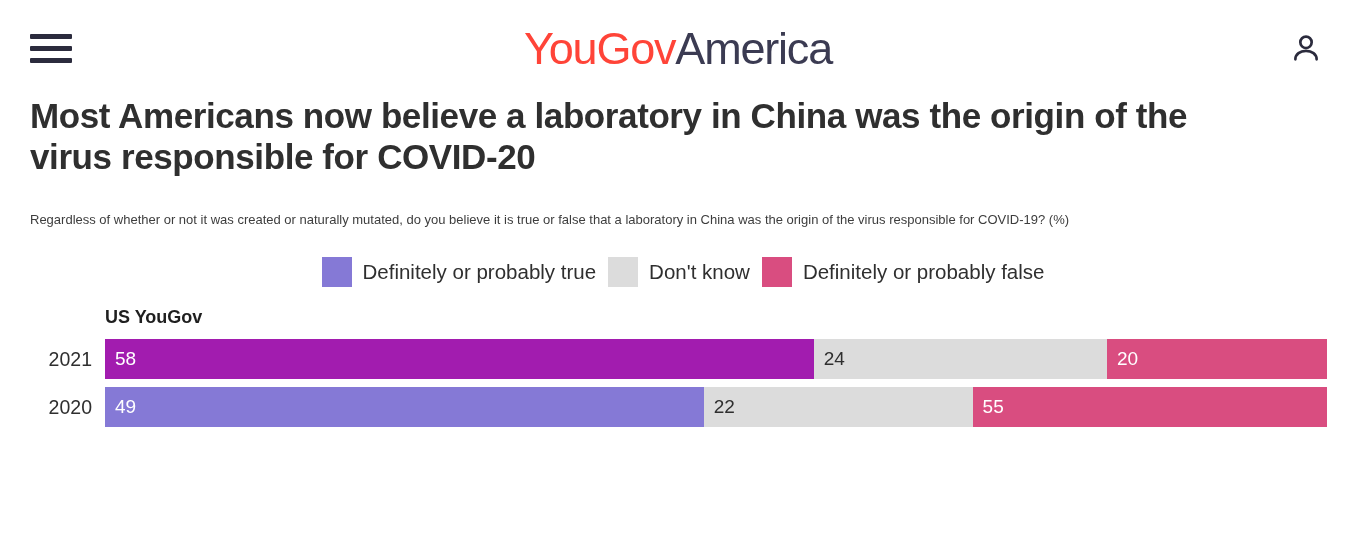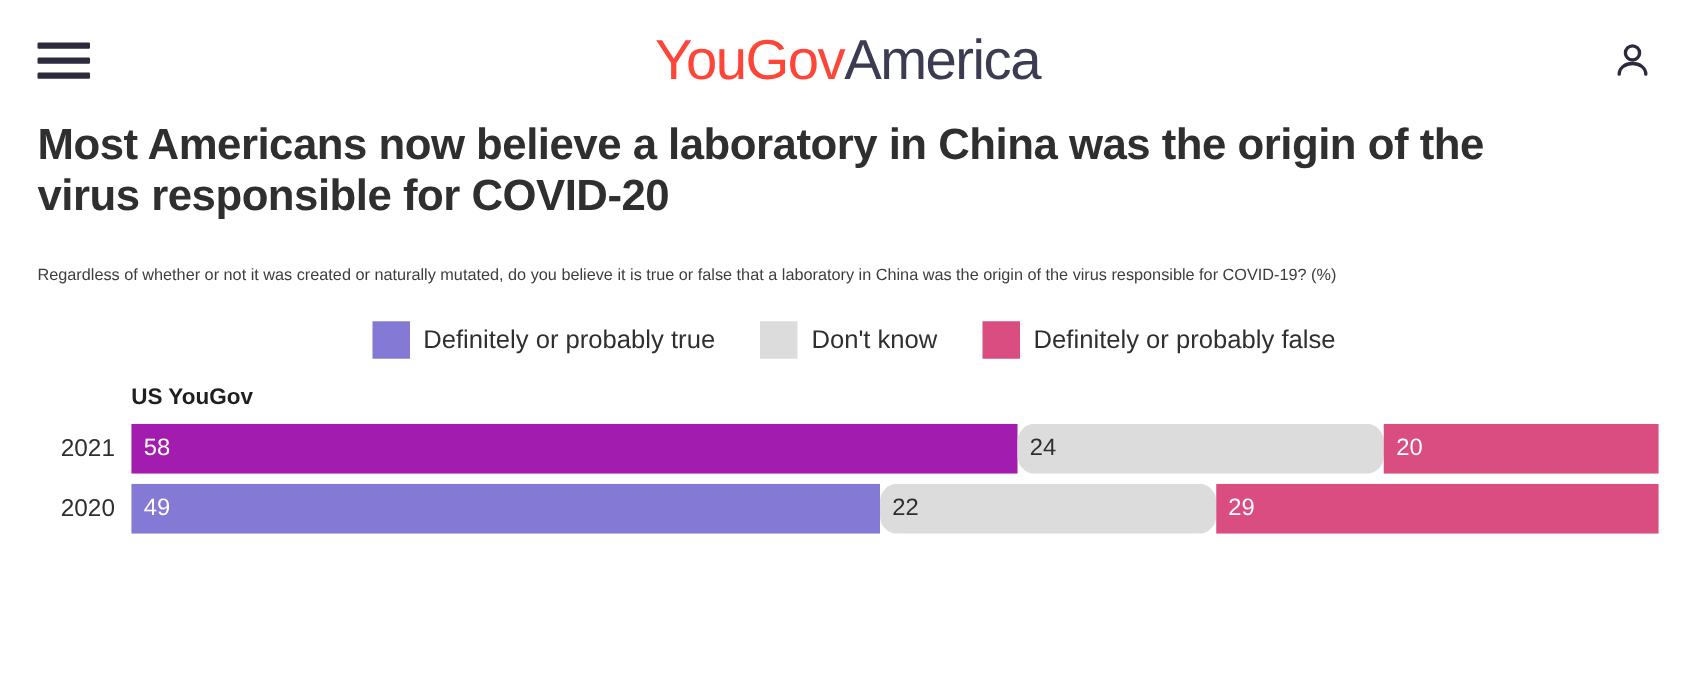--- a/index.html
+++ b/index.html
@@ -89,21 +89,21 @@
     color: #3d3d3d;
     font-weight: normal;
   }
 
   
   .legend {
     margin-top: 28px;
     display: flex;
     align-items: center;
     justify-content: center;
-    gap: 36px;
+    gap: 12px;
     padding-left: 10px;
   }
   .legend-item {
     display: flex;
     align-items: center;
     gap: 11px;
     cursor: pointer;
   }
   .legend-swatch {
     width: 30px;
@@ -168,21 +168,21 @@
     height: 40px;
     display: flex;
     align-items: center;
     font-size: 19px;
     padding-left: 10px;
     white-space: nowrap;
     overflow: hidden;
     cursor: pointer;
   }
   .seg.light-text { color: #ffffff; }
-  .seg.dark-text  { color: #2f2f2f; border-radius: 14px; }
+  .seg.dark-text  { color: #2f2f2f; }
 </style>
 </head>
 <body>
 
 <div class="page">
 
   <div class="site-header">
 
     <div class="hamburger">
       <span></span>
@@ -235,19 +235,19 @@
             <div class="seg light-text" style="width: 58%; background: #a21caf; color: rgb(255, 255, 255);">58</div>
             <div class="seg dark-text" style="width: 24%; background: rgb(220, 220, 220); color: rgb(47, 47, 47);">24</div>
             <div class="seg light-text" style="width: 18%; background: rgb(217, 77, 128); color: rgb(255, 255, 255);">20</div>
           </div>
         </div>
         <div class="bar-row">
           <div class="row-label">2020</div>
           <div class="bar-track">
             <div class="seg light-text" style="width: 49%; background: rgb(133, 121, 214); color: rgb(255, 255, 255);">49</div>
             <div class="seg dark-text" style="width: 22%; background: rgb(220, 220, 220); color: rgb(47, 47, 47);">22</div>
-            <div class="seg light-text" style="width: 29%; background: rgb(217, 77, 128); color: rgb(255, 255, 255);">29</div>
+            <div class="seg light-text" style="width: 29%; background: rgb(217, 77, 128); color: rgb(255, 255, 255);">55</div>
           </div>
         </div>
       </div>
   </div>
 
 </div>
 
 </body></html>

